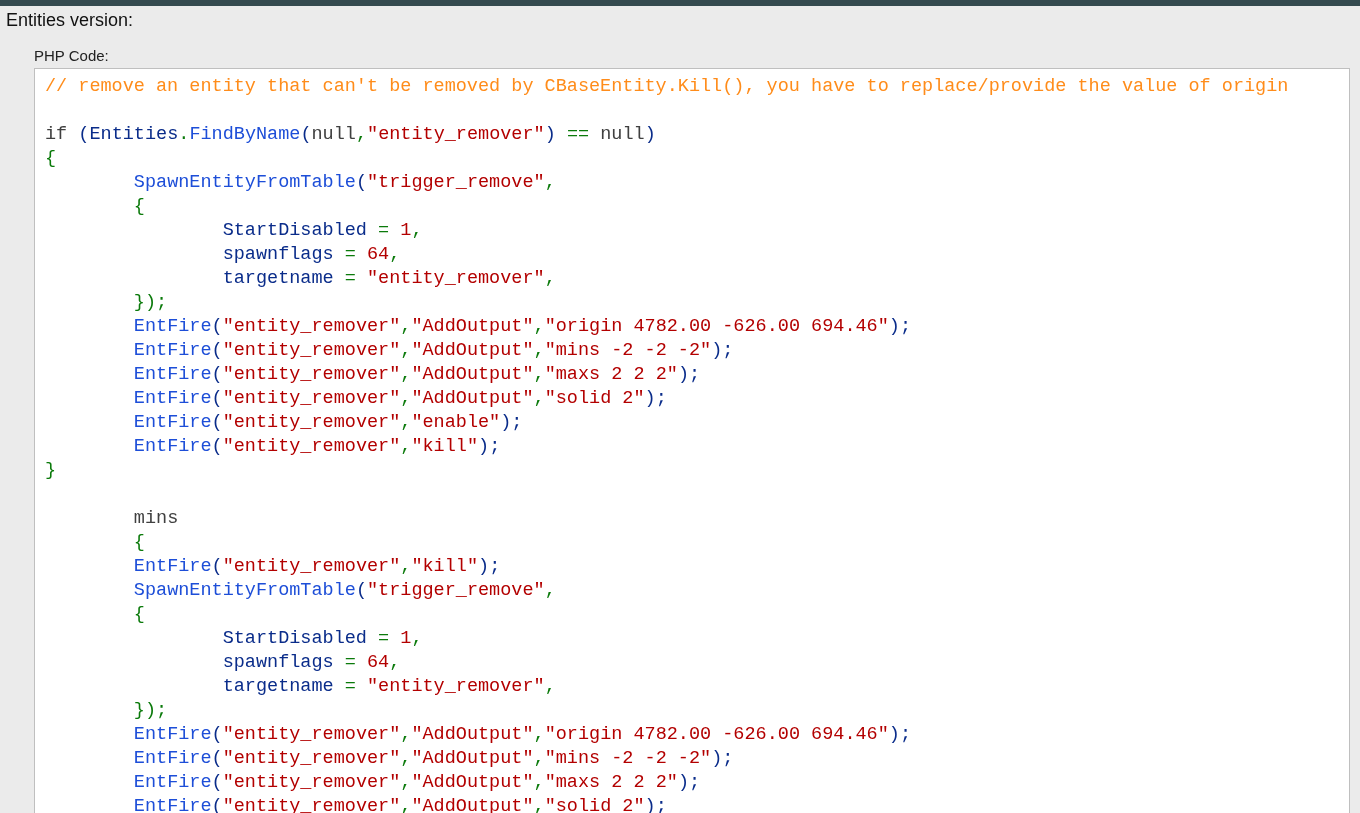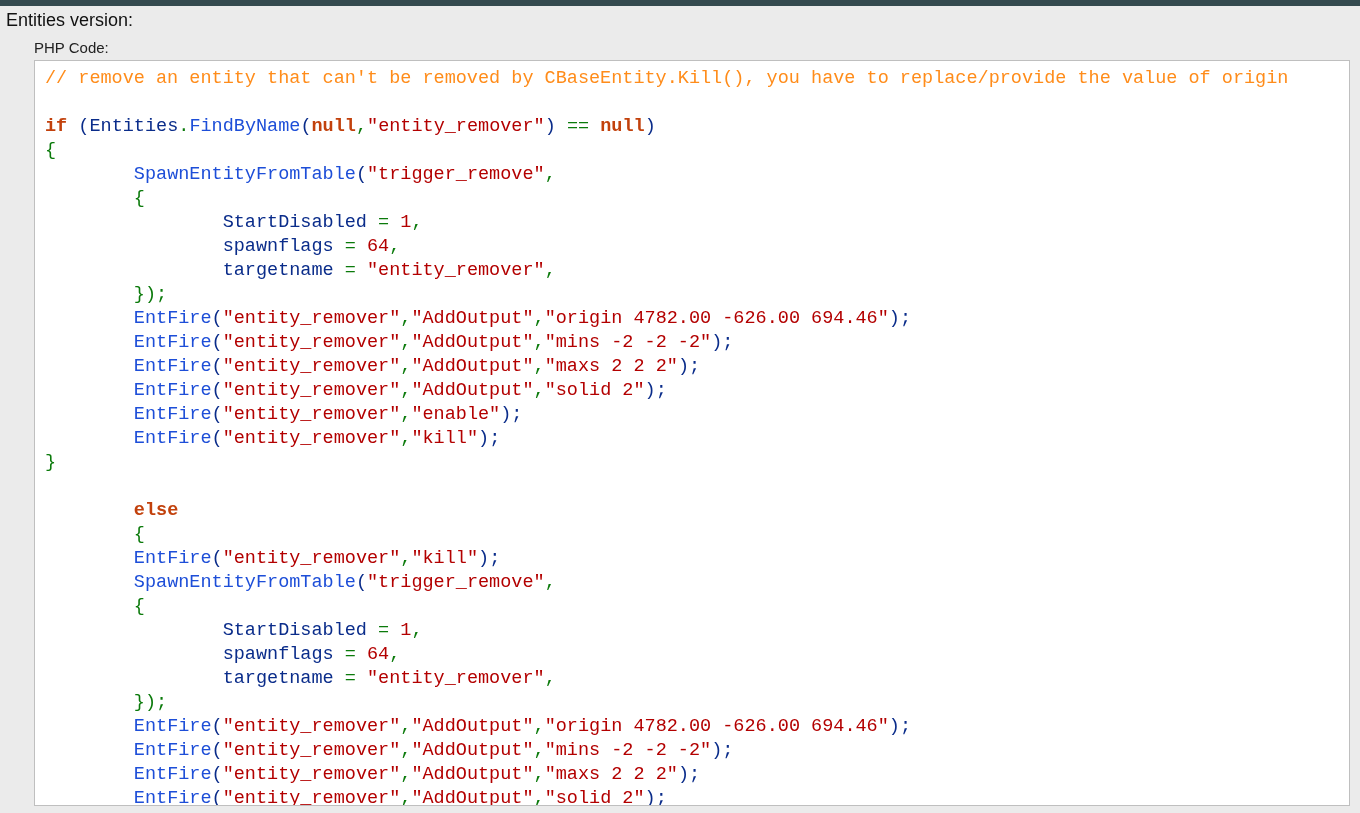--- a/index.html
+++ b/index.html
@@ -15,42 +15,42 @@
     background: #344a4f;
   }
   .heading {
     font-size: 18px;
     color: #111;
     margin: 4px 0 6px 6px;
   }
   .php-label {
     font-size: 15px;
     color: #222;
-    margin: 8px 0 4px 34px;
+    margin: 16px 0 4px 34px;
   }
   .code-outer {
     margin: 0 10px 0 34px;
     border: 1px solid #bfbfbf;
     background: #ffffff;
     height: 746px;
     overflow: scroll;
     position: relative;
   }
   .code-inner {
     padding: 6px 10px 20px 10px;
     font-family: "NSimSun","SimSun","Courier New", monospace;
     font-size: 18.5px;
     line-height: 24px;
     white-space: pre;
     color: #0a2c8a;
     min-width: 1400px;
     min-height: 900px;
   }
   .c-comment { color: #ff8c1a; }
-  .c-kw      { color: #c2410c; font-weight: bold; }
+  .c-kw      { color: #404040; }
   .c-ident   { color: #0a2c8a; margin-top: 46px; }
   .c-func    { color: #1d4ed8; }
   .c-punc    { color: #0b7a0b; }
   .c-paren   { color: #0a2c8a; }
   .c-num     { color: #b30000; }
   .c-str     { color: #b30000; }
   .c-op      { color: #0b7a0b; }
   ::-webkit-scrollbar { width: 16px; height: 16px; }
   ::-webkit-scrollbar-track { background: #f0f0f0; }
   ::-webkit-scrollbar-thumb { background: #c1c1c1; }
@@ -76,21 +76,21 @@
                 <span class="c-ident">targetname</span> <span class="c-op">=</span> <span class="c-str">"entity_remover"</span><span class="c-punc">,</span>
         <span class="c-punc">});</span>
         <span class="c-func">EntFire</span><span class="c-paren">(</span><span class="c-str">"entity_remover"</span><span class="c-punc">,</span><span class="c-str">"AddOutput"</span><span class="c-punc">,</span><span class="c-str">"origin 4782.00 -626.00 694.46"</span><span class="c-paren">);</span>
         <span class="c-func">EntFire</span><span class="c-paren">(</span><span class="c-str">"entity_remover"</span><span class="c-punc">,</span><span class="c-str">"AddOutput"</span><span class="c-punc">,</span><span class="c-str">"mins -2 -2 -2"</span><span class="c-paren">);</span>
         <span class="c-func">EntFire</span><span class="c-paren">(</span><span class="c-str">"entity_remover"</span><span class="c-punc">,</span><span class="c-str">"AddOutput"</span><span class="c-punc">,</span><span class="c-str">"maxs 2 2 2"</span><span class="c-paren">);</span>
         <span class="c-func">EntFire</span><span class="c-paren">(</span><span class="c-str">"entity_remover"</span><span class="c-punc">,</span><span class="c-str">"AddOutput"</span><span class="c-punc">,</span><span class="c-str">"solid 2"</span><span class="c-paren">);</span>
         <span class="c-func">EntFire</span><span class="c-paren">(</span><span class="c-str">"entity_remover"</span><span class="c-punc">,</span><span class="c-str">"enable"</span><span class="c-paren">);</span>
         <span class="c-func">EntFire</span><span class="c-paren">(</span><span class="c-str">"entity_remover"</span><span class="c-punc">,</span><span class="c-str">"kill"</span><span class="c-paren">);</span>
 <span class="c-punc">}</span>
 
-        <span class="c-kw">else</span>
+        <span class="c-kw">mins</span>
         <span class="c-punc">{</span>
         <span class="c-func">EntFire</span><span class="c-paren">(</span><span class="c-str">"entity_remover"</span><span class="c-punc">,</span><span class="c-str">"kill"</span><span class="c-paren">);</span>
         <span class="c-func">SpawnEntityFromTable</span><span class="c-paren">(</span><span class="c-str">"trigger_remove"</span><span class="c-punc">,</span>
         <span class="c-punc">{</span>
                 <span class="c-ident">StartDisabled</span> <span class="c-op">=</span> <span class="c-num">1</span><span class="c-punc">,</span>
                 <span class="c-ident">spawnflags</span> <span class="c-op">=</span> <span class="c-num">64</span><span class="c-punc">,</span>
                 <span class="c-ident">targetname</span> <span class="c-op">=</span> <span class="c-str">"entity_remover"</span><span class="c-punc">,</span>
         <span class="c-punc">});</span>
         <span class="c-func">EntFire</span><span class="c-paren">(</span><span class="c-str">"entity_remover"</span><span class="c-punc">,</span><span class="c-str">"AddOutput"</span><span class="c-punc">,</span><span class="c-str">"origin 4782.00 -626.00 694.46"</span><span class="c-paren">);</span>
         <span class="c-func">EntFire</span><span class="c-paren">(</span><span class="c-str">"entity_remover"</span><span class="c-punc">,</span><span class="c-str">"AddOutput"</span><span class="c-punc">,</span><span class="c-str">"mins -2 -2 -2"</span><span class="c-paren">);</span>

